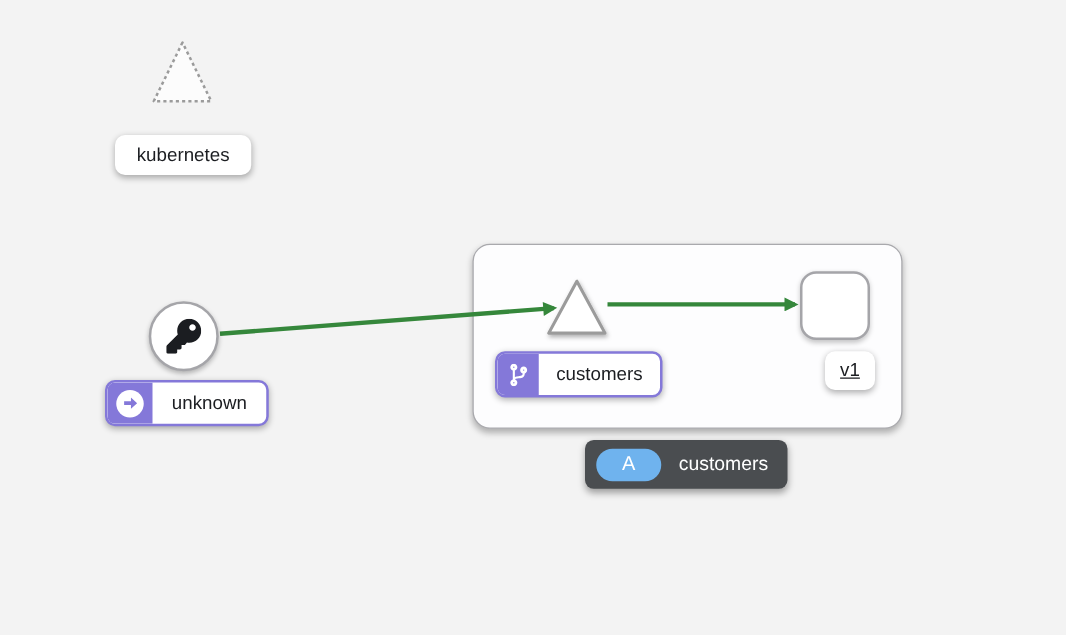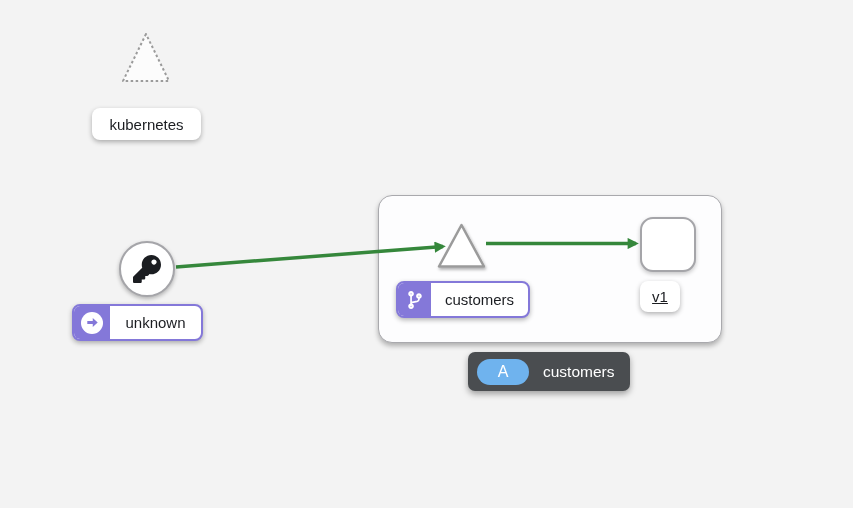--- a/index.html
+++ b/index.html
@@ -39,31 +39,31 @@
   }
 
   
   .plain-label {
     position:absolute; background:#ffffff; border-radius:8px;
     box-shadow:0 2px 5px rgba(0,0,0,0.3);
     display:flex; align-items:center; justify-content:center;
     font-size:15px; color:#1b1d21; z-index:4;
   }
   .label-kubernetes { left:92px; top:108px; width:109px; height:32px; }
-  .label-v1 { left:640px; top:281px; width:40px; height:31px;text-decoration:underline; }
+  .label-v1 { left:660px; top:281px; width:40px; height:31px;text-decoration:underline; }
 
   
   .badged-label {
     position:absolute; height:37px;
     display:flex; align-items:stretch;
     background:#ffffff; border:2px solid #8478d9; border-radius:8px;
     box-shadow:0 2px 5px rgba(0,0,0,0.3);
     overflow:hidden; font-size:15px; color:#1b1d21; z-index:4;
   }
-  .label-unknown { left:72px; top:304px; width:131px; }
+  .label-unknown { left:84px; top:304px; width:131px; }
   .label-customers { left:396px; top:281px; width:134px; }
   .badge-block {
     background:#8478d9; display:flex; align-items:center; justify-content:center;
     flex:0 0 auto;
   }
   .label-unknown .badge-block { width:36px; }
   .label-customers .badge-block { width:33px; }
   .badge-circle {
     width:22px; height:22px; border-radius:50%; background:#ffffff;
     display:flex; align-items:center; justify-content:center;

